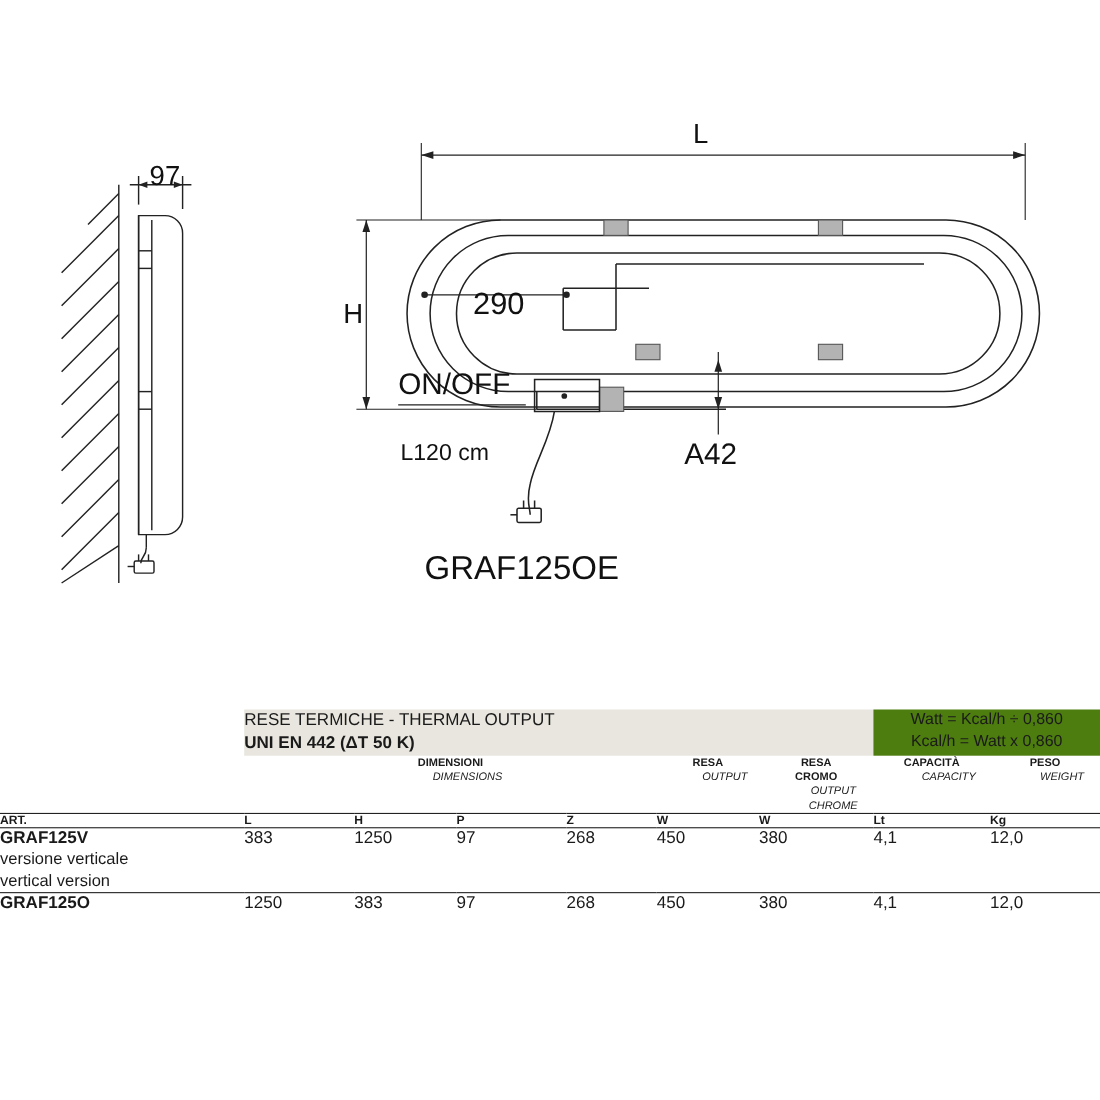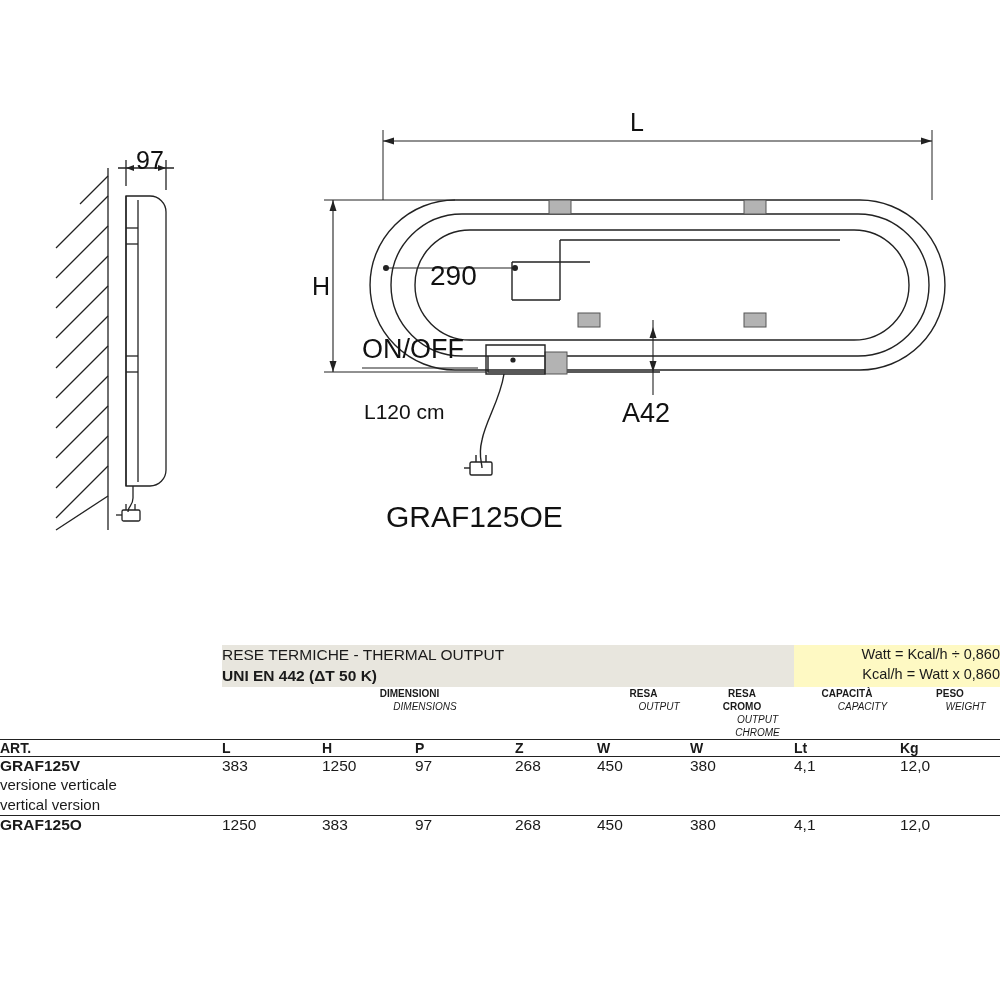--- a/index.html
+++ b/index.html
@@ -52,43 +52,43 @@
     background: #e8e6de;
   }
   .hdr-band-cell {
     padding: 10px 0 9px 14px;
     font-size: 15.5px;
     line-height: 1.35;
   }
   .hdr-band-cell .l1 { font-weight: 400; }
   .hdr-band-cell .l2 { font-weight: bold; }
   .hdr-band-right {
-    background: #fef9c3;
+    background: #4d7c0f;
     padding: 10px 10px 9px 0;
     font-size: 14.5px;
     line-height: 1.35;
-    text-align: right;
+    text-align: center;
   }
 
   .colhead {
     padding: 12px 0 10px 0;
     font-size: 10px;
     line-height: 1.3;
     text-align: center;
   }
   .colhead .b { font-weight: bold; }
   .colhead .i { font-style: italic; margin-left: 31px; }
 
   .rule-row td {
     border-top: 1.6px solid #222;
   }
   .art-row td {
     padding: 7px 0 7px 0;
     font-weight: bold;
-    font-size: 14px;
+    font-size: 11px;
   }
   .data-row td {
     padding: 6px 0 6px 0;
     font-size: 15.5px;
   }
   .data-row td.art { font-weight: bold; margin-top: 10px; }
   .note-row td {
     padding: 2px 0 10px 0;
     font-size: 15px;
     line-height: 1.33;

